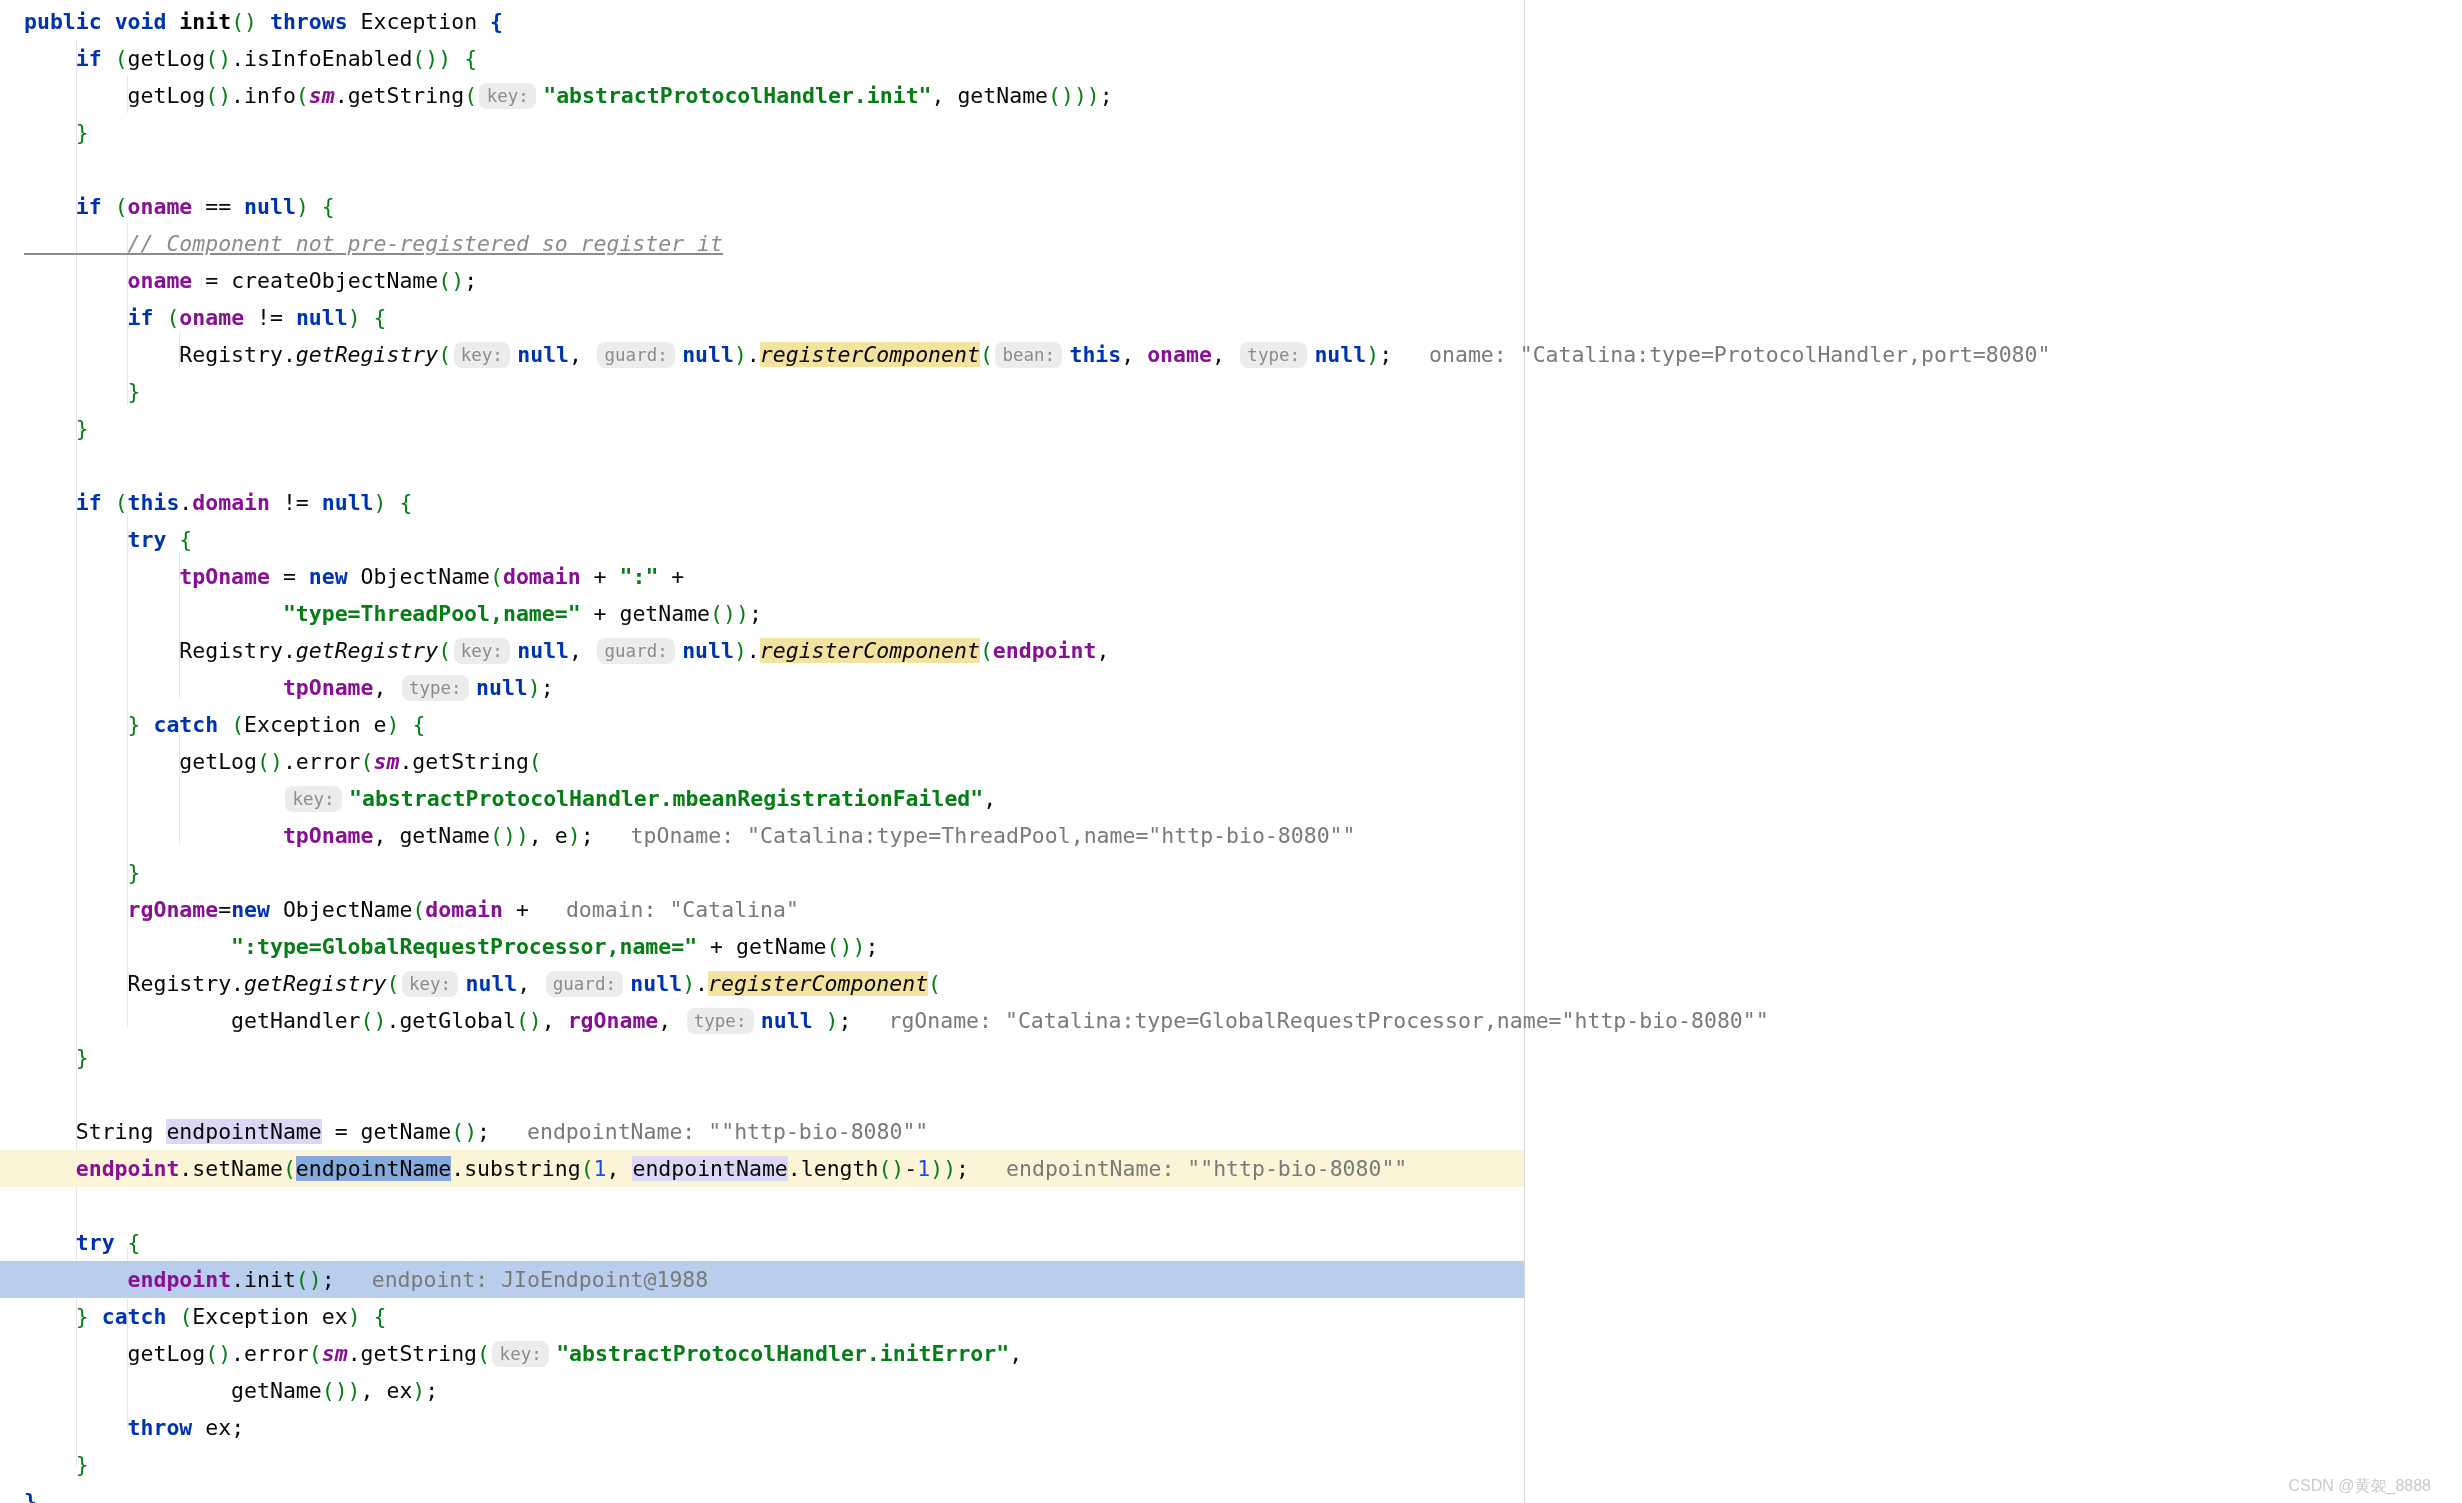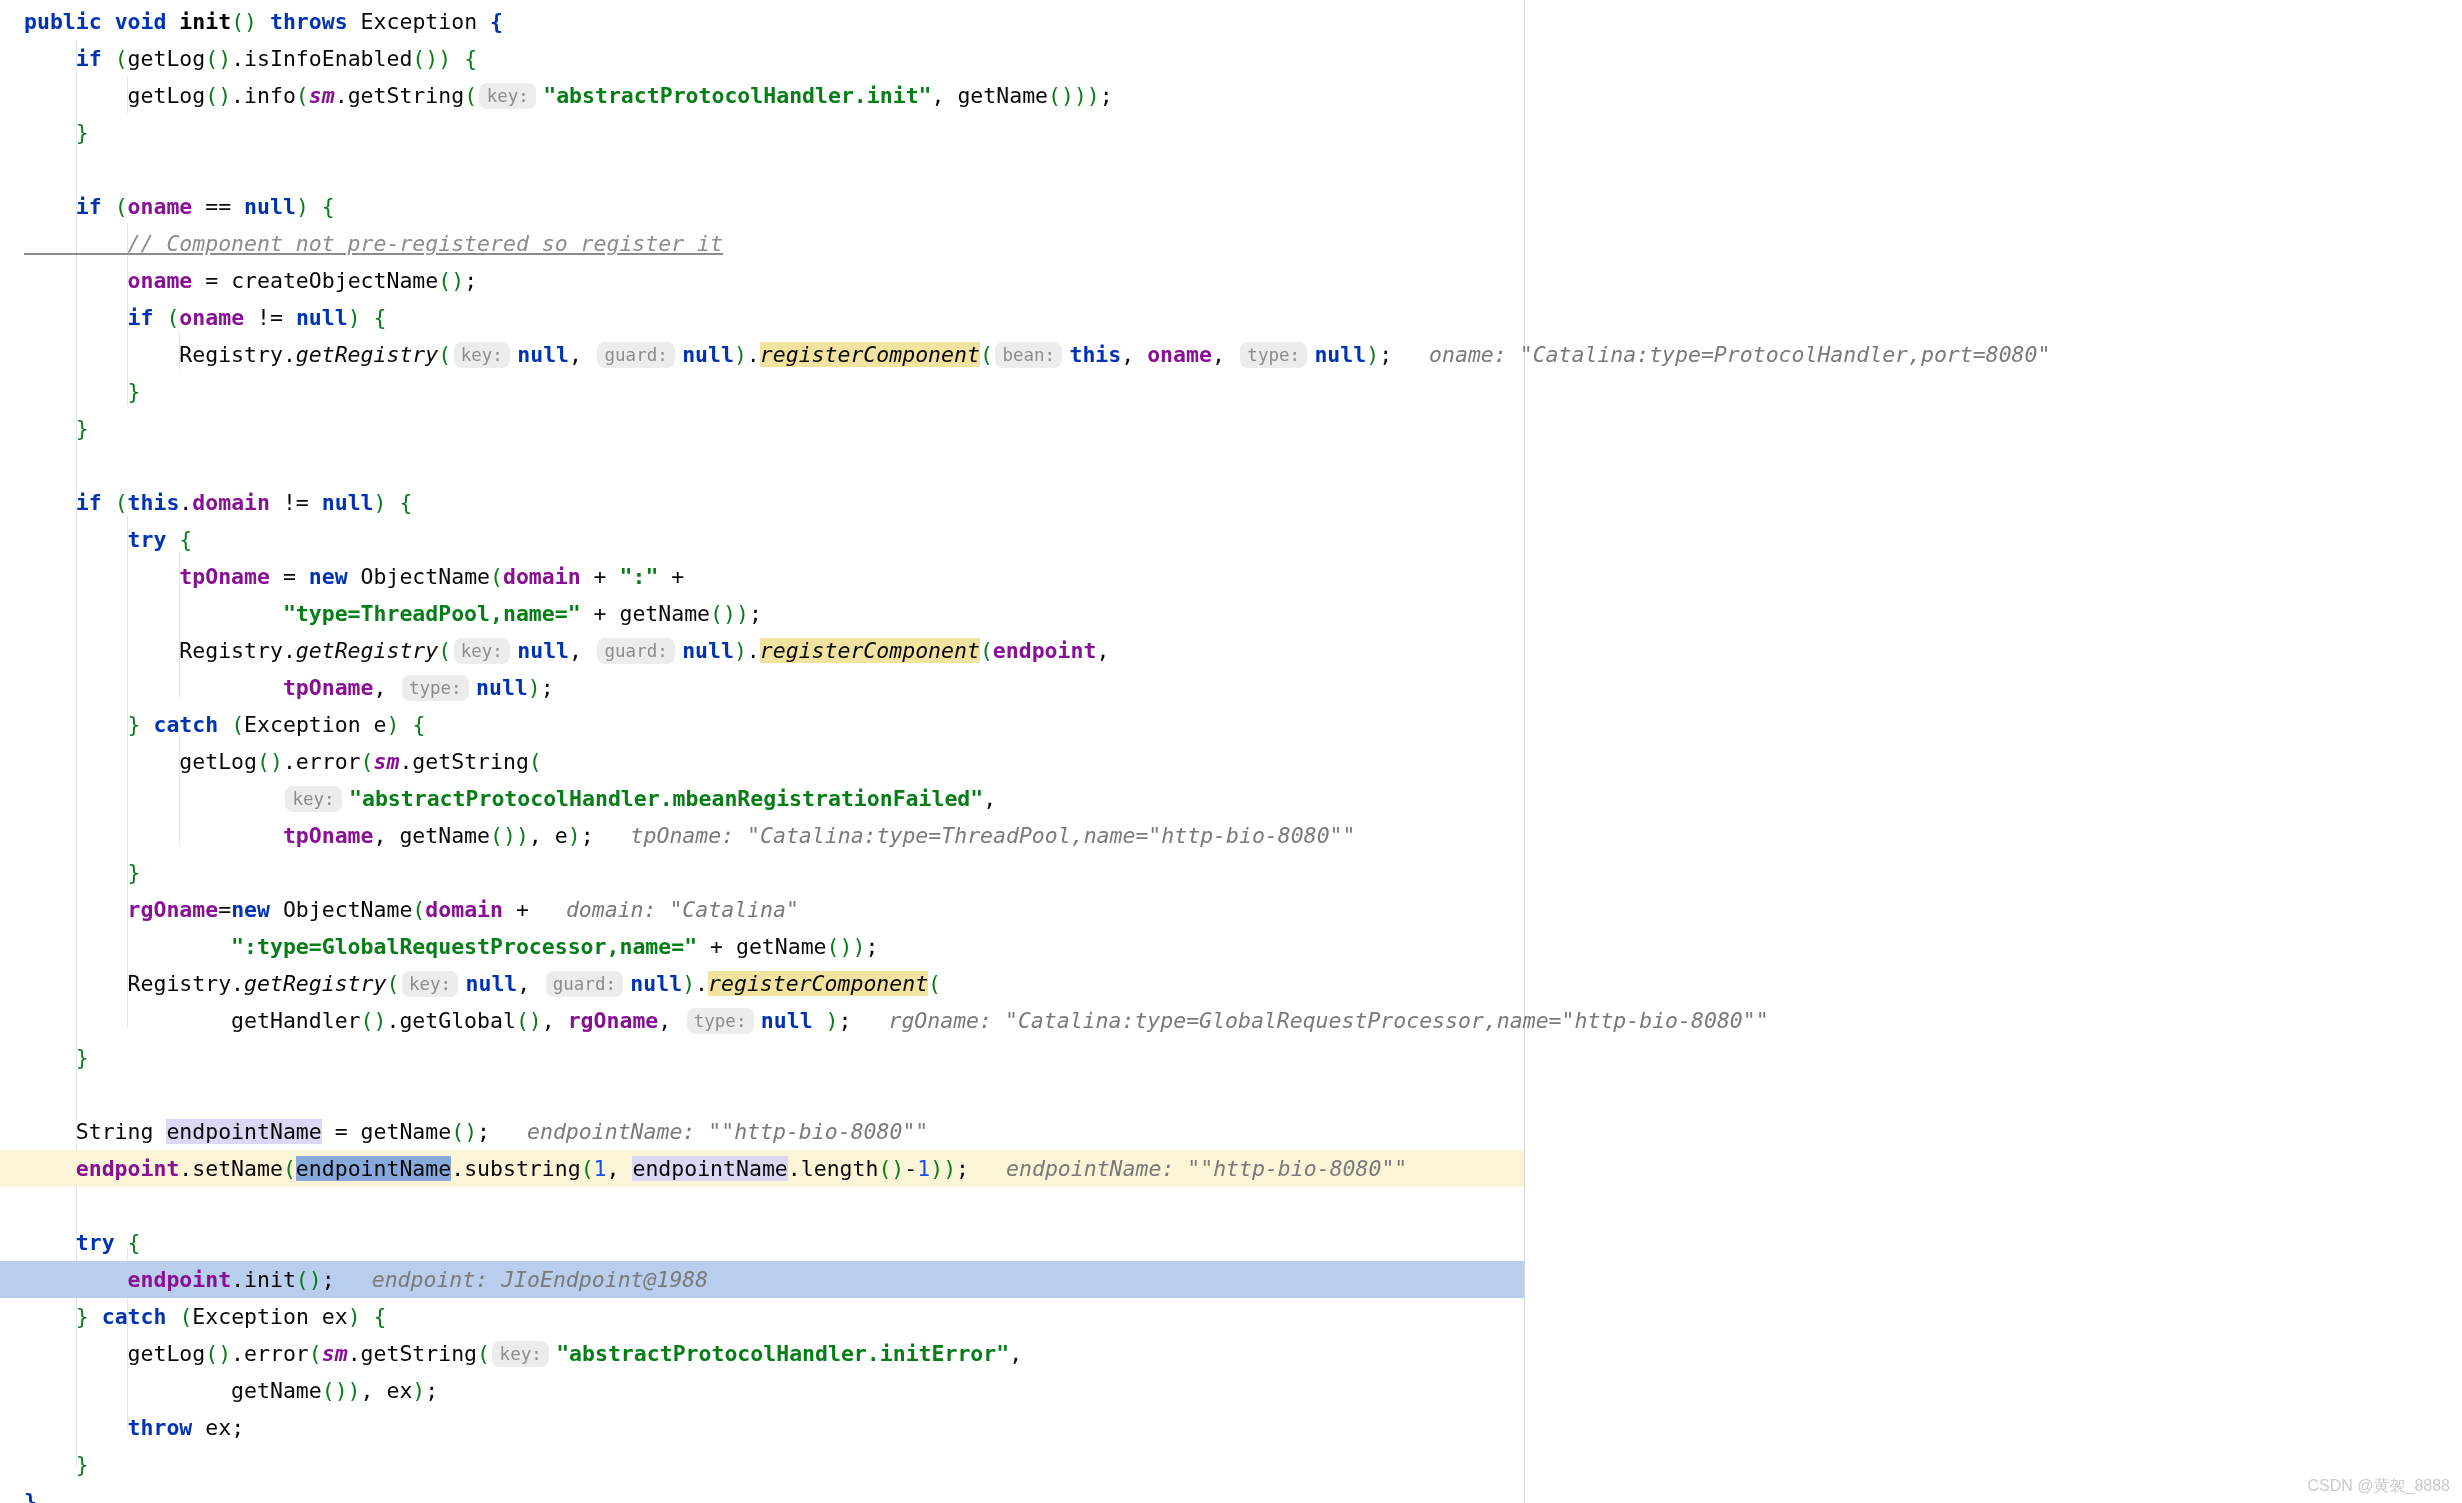--- a/index.html
+++ b/index.html
@@ -22,27 +22,27 @@
   .s-br{color:var(--bracket,#067D17);}
   .s-str{color:var(--string,#067D17);font-weight:700;}
   .s-fld{color:var(--field,#871094);font-weight:600;}
   .s-sfld{color:var(--field,#871094);font-weight:600;font-style:italic;}
   .s-stm{color:#080808;font-style:italic;}
   .s-cmt{color:var(--comment,#8C8C8C);font-style:italic;text-decoration:underline;}
   .s-num{color:var(--number,#1750EB);}
   .s-hlr{background:var(--usage-highlight-bg,#F3E3A0);font-style:italic;}
   .s-sel{background:var(--selection-bg,#88A9DB);}
   .s-occ{background:var(--occurrence-bg,#DCD7F4);}
-  .s-dbg{color:var(--debug-value,#7A7A7A);font-style:italic;margin-left:37px;text-align:center;}
+  .s-dbg{color:var(--debug-value,#7A7A7A);margin-left:37px;text-align:center;}
   .s-hint{
     display:inline-block;font-size:17.5px;line-height:24px;font-weight:400;font-style:normal;
     padding:0.8px 7.2px 1.6px;border-radius:8px;margin:0 7.2px 0 2.4px;vertical-align:1.6px;
     background:var(--hint-bg,#ECECEC);color:var(--hint-text,#8C8C8C);
   }
-  .watermark{position:absolute;right:12px;bottom:6.4px;font-family:"Liberation Sans",sans-serif;font-size:16px;color:var(--watermark,#C9C9C9);}
+  .watermark{position:absolute;right:31px;bottom:6.4px;font-family:"Liberation Sans",sans-serif;font-size:16px;color:var(--watermark,#C9C9C9);}
 </style>
 </head>
 <body>
 
 <div id="editor">
 
   <div class="iguide" style="left:76px;top:40px;height:1427px;"></div>
   <div class="iguide" style="left:127px;top:76px;height:37px;"></div>
   <div class="iguide" style="left:127px;top:223px;height:183px;"></div>
   <div class="iguide" style="left:127px;top:515px;height:512px;"></div>

